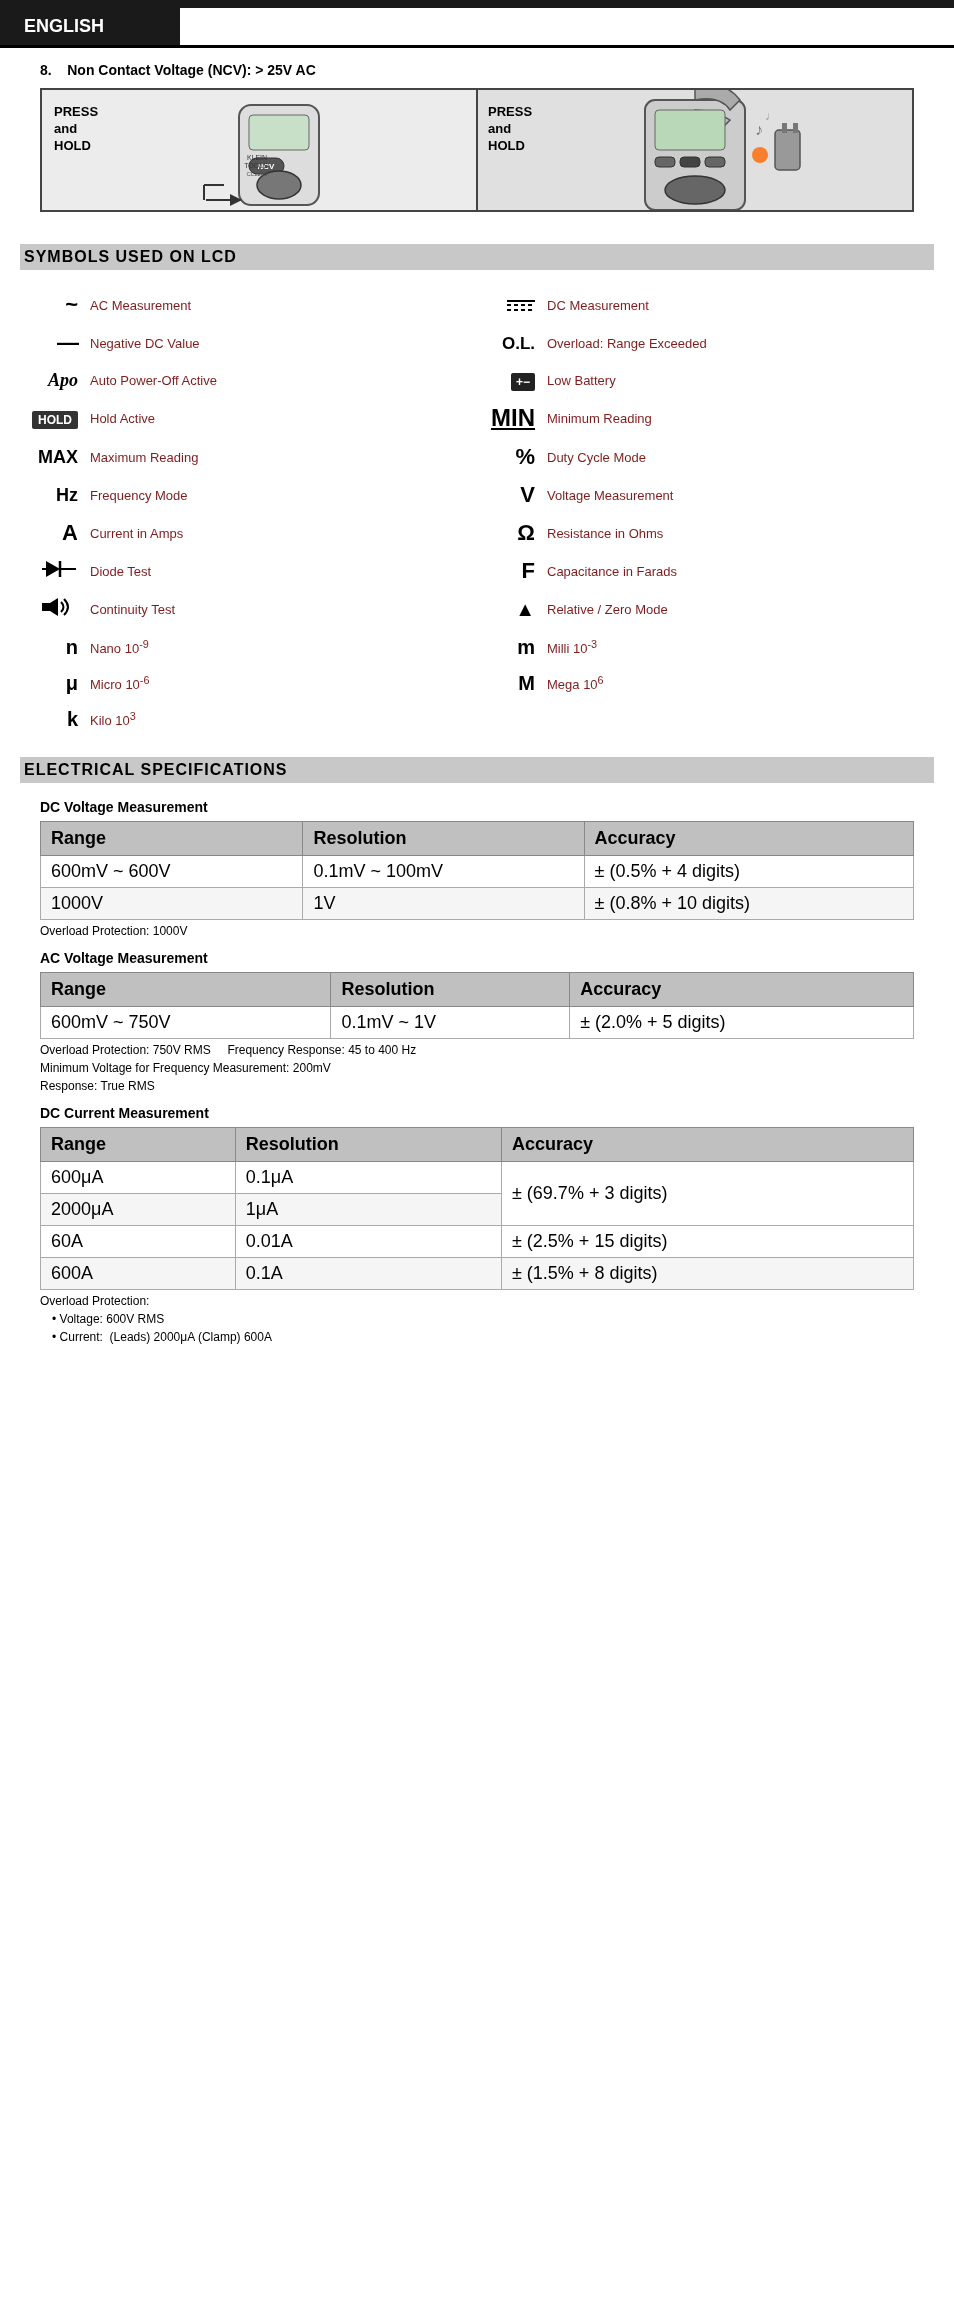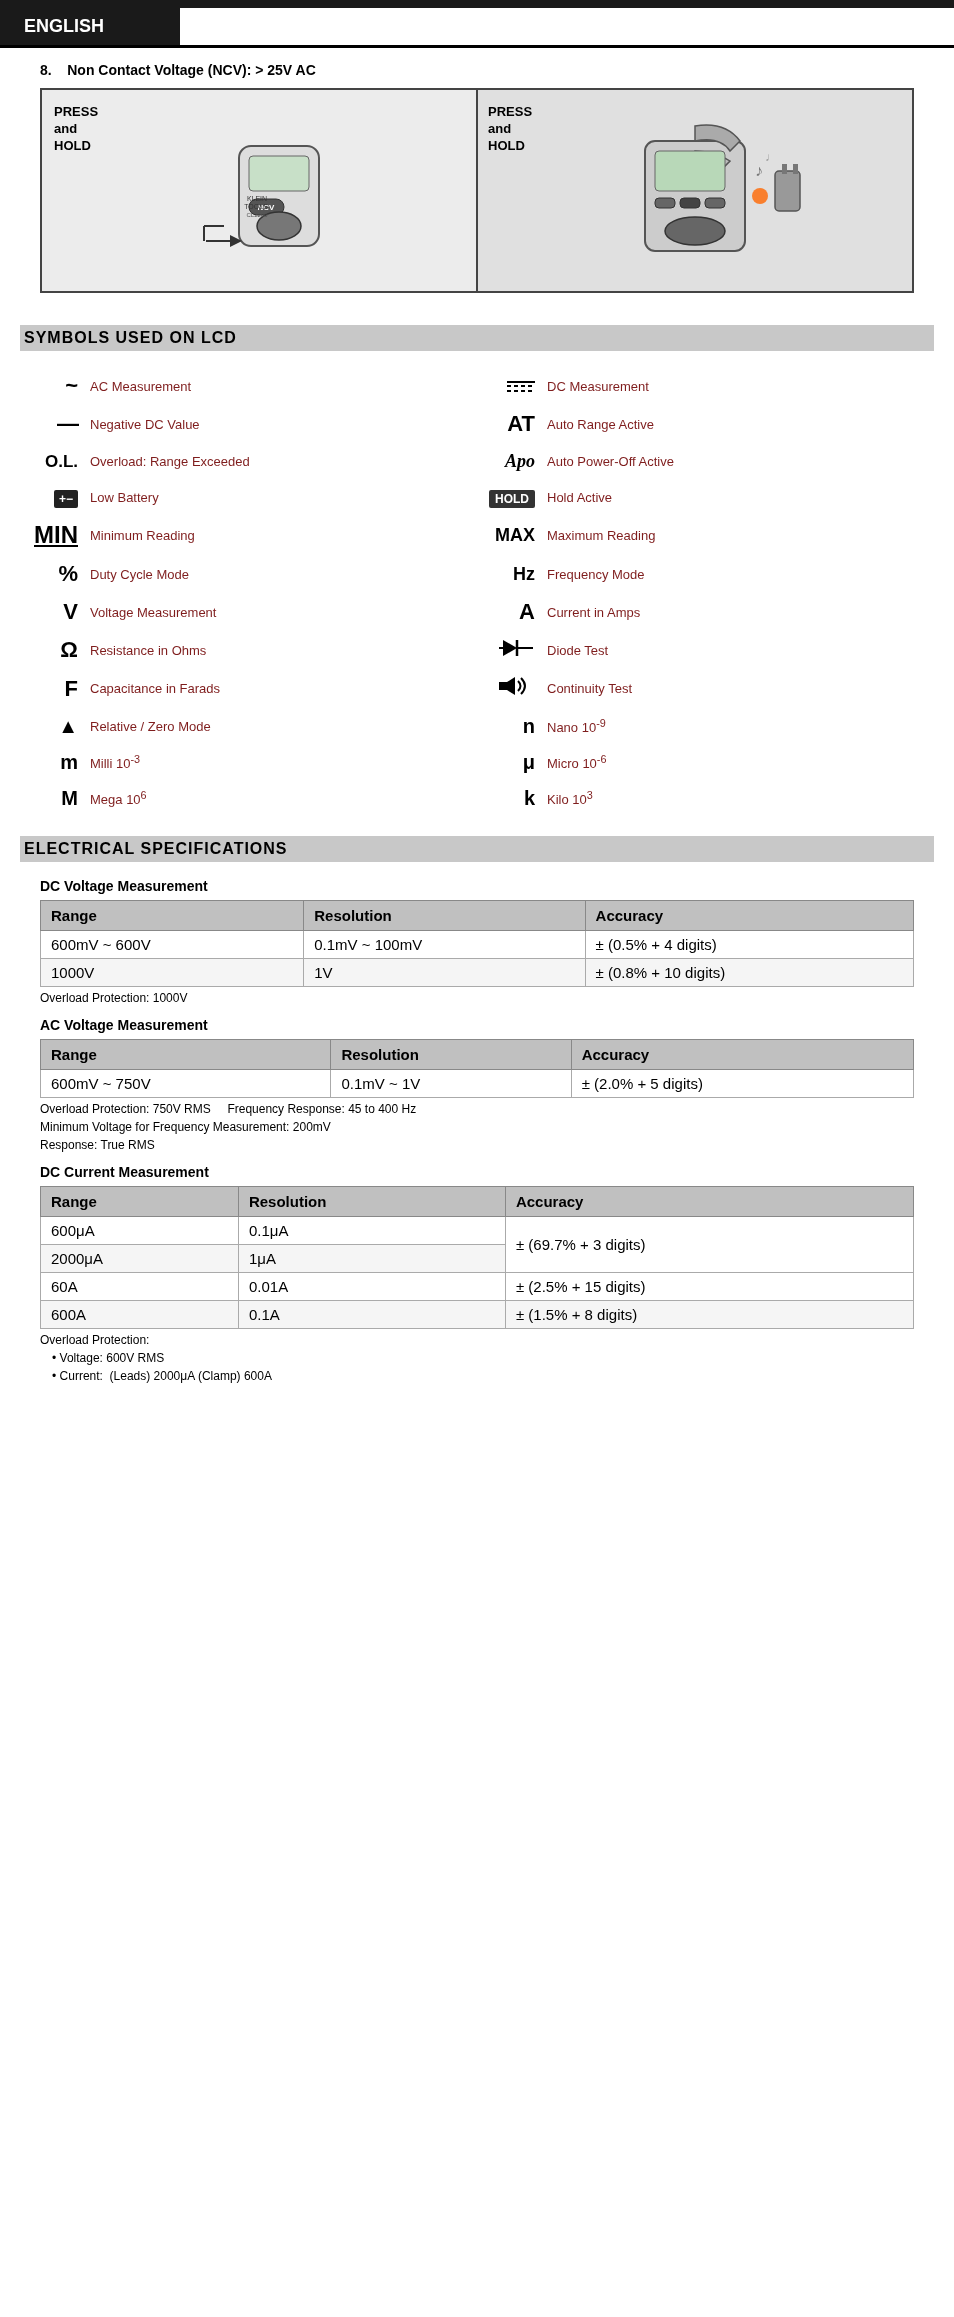--- a/index.html
+++ b/index.html
@@ -85,21 +85,21 @@
 
     .spec-subtitle {
       font-weight: bold;
       font-size: 14px;
       margin: 12px 0 6px 0;
     }
 
     .spec-table {
       width: 100%;
       border-collapse: collapse;
-      font-size: 15px;
+      font-size: 18px;
     }
 
     .spec-table th {
       background: #c0c0c0;
       border: 1px solid #888;
       padding: 6px 10px;
       font-weight: bold;
       text-align: left;
     }
 
@@ -169,21 +169,21 @@
 <div style="height:3px; background:#000; margin:0;"></div>
 
 
 <div class="ncv-section">
   <div style="margin: 14px 0 10px 0;">
     <span class="ncv-number">8.</span>
     &nbsp;&nbsp;
     <strong>Non Contact Voltage (NCV): &gt; 25V AC</strong>
   </div>
 
-  <div style="display:flex; border:2px solid #444; background:#e8e8e8; height:205px;">
+  <div style="display:flex; border:2px solid #444; background:#e8e8e8; height:124px;">
 
     <div style="flex:1; border-right:2px solid #444; position:relative; background:#ececec; display:flex; align-items:center; justify-content:center; overflow:hidden;">
       <div style="position:absolute; top:14px; left:12px; font-weight:bold; font-size:13px; line-height:1.3;">
         <div>PRESS</div>
         <div>and</div>
         <div>HOLD</div>
       </div>
 
       <svg width="160" height="140" viewBox="0 0 160 140" style="margin-left:30px; margin-top:10px;">
 
@@ -269,26 +269,20 @@
     </div>
     <div class="symbol-label">DC Measurement</div>
   </div>
 
   <div class="symbol-row">
     <div class="symbol-icon">
       <span style="font-size:22px; font-weight:bold; letter-spacing:-1px;">—</span>
     </div>
     <div class="symbol-label">Negative DC Value</div>
   </div>
-  <div class="symbol-row">
-    <div class="symbol-icon">
-      <span style="font-size:22px; font-weight:bold;">AT</span>
-    </div>
-    <div class="symbol-label">Auto Range Active</div>
-  </div>
 
   <div class="symbol-row">
     <div class="symbol-icon">
       <span style="font-size:17px; font-weight:bold;">O.L.</span>
     </div>
     <div class="symbol-label">Overload: Range Exceeded</div>
   </div>
   <div class="symbol-row">
     <div class="symbol-icon">
       <span style="font-size:18px; font-weight:bold; font-style:italic;font-family:Liberation Serif, serif;">Apo</span>

